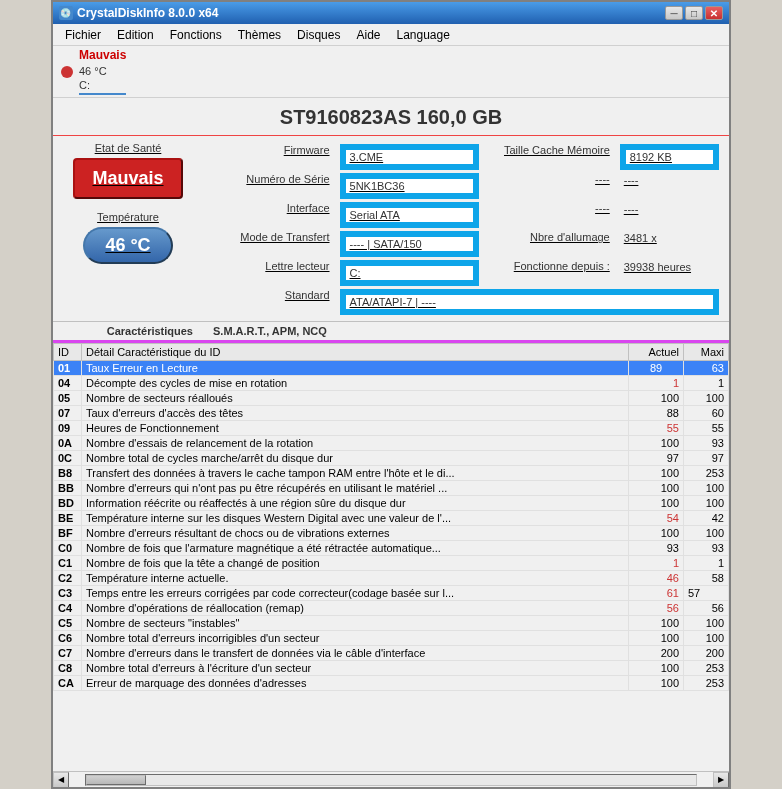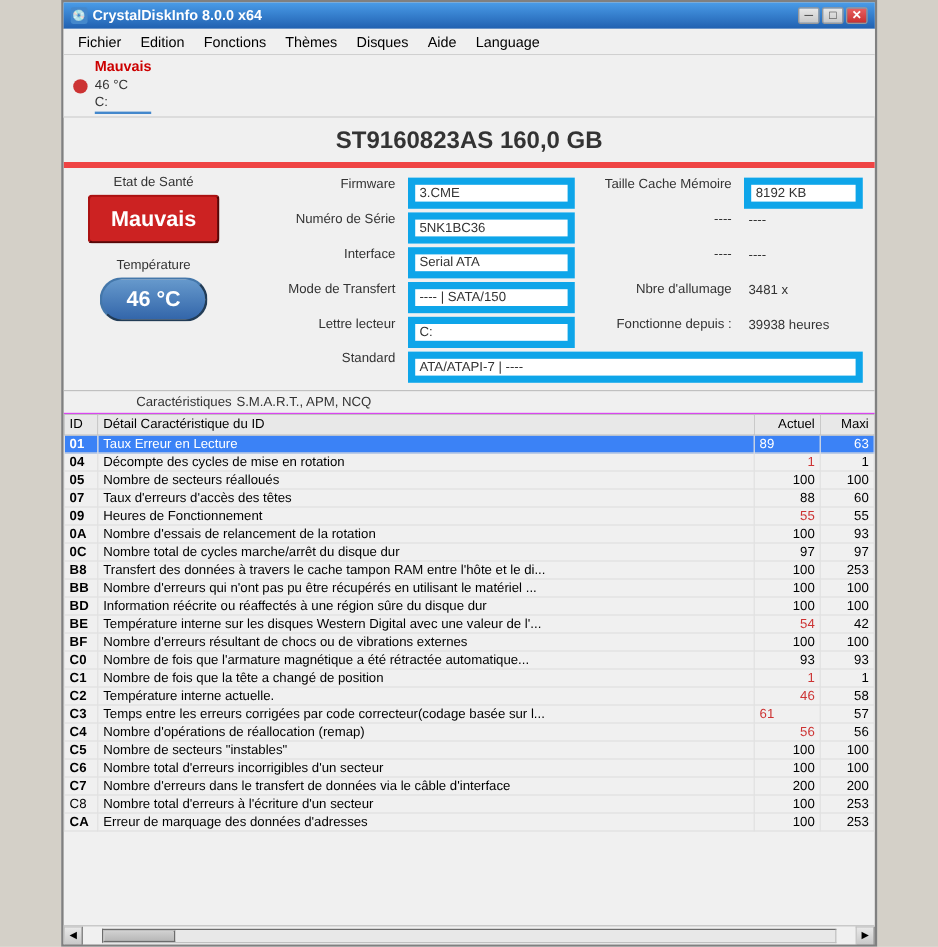--- a/index.html
+++ b/index.html
@@ -116,27 +116,28 @@
       display: flex;
       flex-direction: column;
       overflow: hidden;
     }
     .disk-header {
       text-align: center;
       font-size: 20px;
       font-weight: bold;
       padding: 8px 0 6px 0;
       color: #333;
-      border-bottom: 5px solid #ef4444;
+      border-bottom: 1px solid #ef4444;
     }
     .health-section {
       display: flex;
       padding: 6px 10px;
       border-bottom: 1px solid #c0c0c0;
       gap: 18px;
+      text-decoration: underline;
     }
     .health-left {
       display: flex;
       flex-direction: column;
       align-items: center;
       gap: 4px;
       min-width: 140px;
       padding-right: 10px;
     }
     .health-label {
@@ -184,23 +185,24 @@
       color: #333;
     }
     .hr-value-plain {
       font-size: 11px;
       color: #333;
       padding: 1px 4px;
     }
     .characteristics-row {
       display: flex;
       align-items: center;
-      gap: 0;
+      gap: 16px;
       padding: 2px 10px;
-      border-bottom: 1px solid #d946ef;
+      border-bottom: 3px solid #d946ef;
+      font-weight: bold;
     }
     .char-label {
       font-size: 11px;
       color: #333;
       min-width: 130px;
       text-align: right;
     }
     .char-value {
       font-size: 11px;
       color: #333;
@@ -360,21 +362,21 @@
             <th class="col-id">ID</th>
             <th class="col-detail">Détail Caractéristique du ID</th>
             <th class="col-actuel" style="text-align:right;">Actuel</th>
             <th class="col-maxi" style="text-align:right;">Maxi</th>
           </tr>
         </thead>
         <tbody id="table-body">
         <tr class="selected">
               <td style="font-weight: bold;">01</td>
               <td>Taux Erreur en Lecture</td>
-              <td style="text-align: left;">89</td>
+              <td style="text-align: center;">89</td>
               <td style="text-align: right;">63</td>
             </tr>
             <tr>
               <td style="font-weight: bold;">04</td>
               <td>Décompte des cycles de mise en rotation</td>
               <td style="text-align: right; color: rgb(204, 51, 51);">1</td>
               <td style="text-align: right;">1</td>
             </tr>
             <tr>
               <td style="font-weight: bold;">05</td>
@@ -450,22 +452,22 @@
             </tr>
             <tr>
               <td style="font-weight: bold;">C2</td>
               <td>Température interne actuelle.</td>
               <td style="text-align: right; color: rgb(204, 51, 51);">46</td>
               <td style="text-align: right;">58</td>
             </tr>
             <tr>
               <td style="font-weight: bold;">C3</td>
               <td>Temps entre les erreurs corrigées par code correcteur(codage basée sur l...</td>
-              <td style="color: rgb(204, 51, 51);">61</td>
-              <td style="text-align: right;">57</td>
+              <td style="text-align: right; color: rgb(204, 51, 51);">61</td>
+              <td style="text-align: left;">57</td>
             </tr>
             <tr>
               <td style="font-weight: bold;">C4</td>
               <td>Nombre d'opérations de réallocation (remap)</td>
               <td style="text-align: right; color: rgb(204, 51, 51);">56</td>
               <td style="text-align: right;">56</td>
             </tr>
             <tr>
               <td style="font-weight: bold;">C5</td>
               <td>Nombre de secteurs "instables"</td>
@@ -478,21 +480,21 @@
               <td style="text-align: right;">100</td>
               <td style="text-align: right;">100</td>
             </tr>
             <tr>
               <td style="font-weight: bold;">C7</td>
               <td>Nombre d'erreurs dans le transfert de données via le câble d'interface</td>
               <td style="text-align: right;">200</td>
               <td style="text-align: right;">200</td>
             </tr>
             <tr>
-              <td style="font-weight: normal; margin-top: 32px;">C8</td>
+              <td style="font-weight: bold; margin-top: 32px;">C8</td>
               <td>Nombre total d'erreurs à l'écriture d'un secteur</td>
               <td style="text-align: right;">100</td>
               <td style="text-align: right;">253</td>
             </tr>
             <tr>
               <td style="font-weight: bold;">CA</td>
               <td>Erreur de marquage des données d'adresses</td>
               <td style="text-align: right;">100</td>
               <td style="text-align: right;">253</td>
             </tr>

